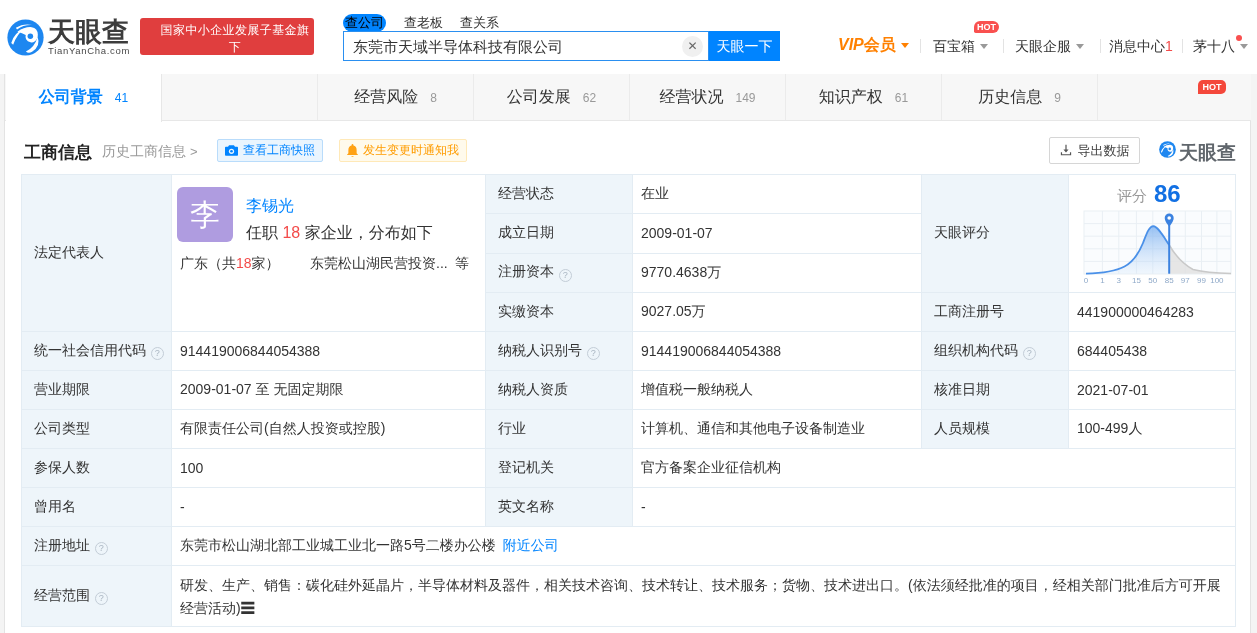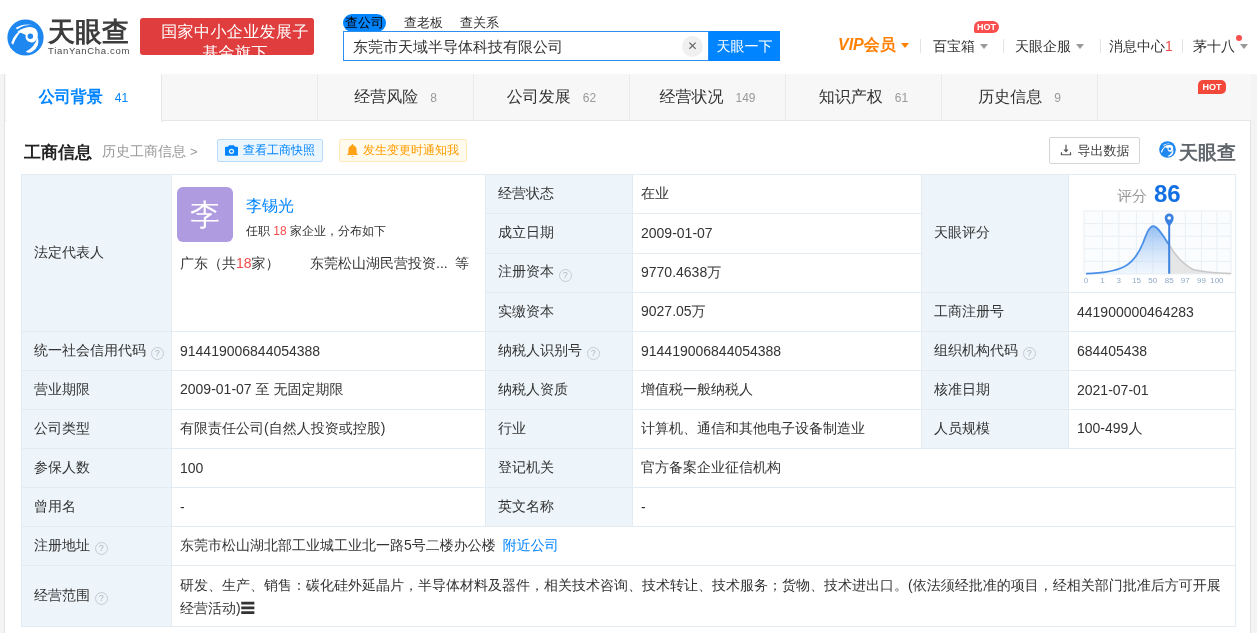--- a/index.html
+++ b/index.html
@@ -9,21 +9,21 @@
 
 #hdr { position:absolute; left:0; top:0; width:1257px; height:74px; background:#fff; }
 #pagebg { position:absolute; left:0; top:74px; width:1257px; height:559px; background:#f4f4f4; }
 #container { position:absolute; left:4px; top:74px; width:1247px; height:559px; background:#fff; border-left:1px solid #e3e3e3; border-right:1px solid #e3e3e3; }
 
 
 #logoc { position:absolute; left:7px; top:19px; width:37px; height:37px; }
 #logotxt { position:absolute; left:48px; top:14px; font-size:27px; font-weight:bold; color:#3c3c3c; white-space:nowrap; }
 #logosub { position:absolute; left:48px; top:45px; font-size:9.5px; font-weight:normal; color:#4a4a4a; letter-spacing:0.7px; }
 #badge { position:absolute; left:140px; top:18px; width:174px; height:37px; background:#e03e3e; border-radius:3px; color:#fff; text-align:center; }
-#badge .l1 { font-size:16px; margin-top:4px; letter-spacing:0.4px;margin-left:16px; }
+#badge .l1 { font-size:12px; margin-top:4px; letter-spacing:0.4px;margin-left:16px; }
 #badge .l2 { font-size:12px; margin-top:2px; letter-spacing:3.6px; margin-left:3px; }
 
 
 .stab { position:absolute; top:14px; height:18px; font-size:13px; line-height:18px; }
 #stab1 { left:343px; width:43px; background:#0084ff; color:#000000; text-align:center;border-radius:9px; }
 #stab2 { left:404px; width:40px; color:#333; }
 #stab3 { left:460px; width:40px; color:#333; }
 #stabline { position:absolute; left:394px; top:31px; width:104px; height:1px; background:#e2e2e2; }
 #sinput { position:absolute; left:343px; top:31px; width:366px; height:30px; background:#fff; border:1px solid #2a8ff0; }
 #sinput span.q { position:absolute; left:9px; top:6px; font-size:15px; color:#333; }
@@ -63,21 +63,21 @@
 #tbl td.lab { background:#eef5fa; padding-left:12px;font-family:Liberation Mono, monospace; }
 #tbl tr.last td { height:61px; }
 a.lnk { color:#0084ff; text-decoration:none; }
 .red { color:#f34b4a; }
 .qi { display:inline-block; width:13px; height:13px; border:1px solid #c3cdd7; border-radius:50%; font-size:9px; color:#aab6c2; text-align:center; line-height:12px; vertical-align:-1.5px; margin-left:5px; font-weight:normal; }
 
 
 #person { position:relative; height:156px; }
 #avatar { position:absolute; left:5px; top:12px; width:56px; height:55px; background:#af9ce0; border-radius:6px; color:#fff; font-size:30px; text-align:center; line-height:55px; }
 #pname { position:absolute; left:74px; top:21px; font-size:16px; }
-#ptitle { position:absolute; left:74px; top:48px; font-size:12px; color:#333; }
+#ptitle { position:absolute; left:74px; top:48px; font-size:16px; color:#333; }
 #pd1 { position:absolute; left:8px; top:80px; font-size:14px; }
 #pd2 { position:absolute; left:138px; top:80px; font-size:14px; }
 #pd3 { position:absolute; left:283px; top:80px; font-size:14px; }
 
 
 #score { position:relative; height:116px; font-weight:normal; }
 #sc1 { position:absolute; left:48px; top:12px; font-size:15px; color:#999; }
 #sc2 { position:absolute; left:85px; top:5px; font-size:24px; font-weight:bold; color:#1270e3; }
 #scchart { position:absolute; left:14px; top:35px; }
 </style>

